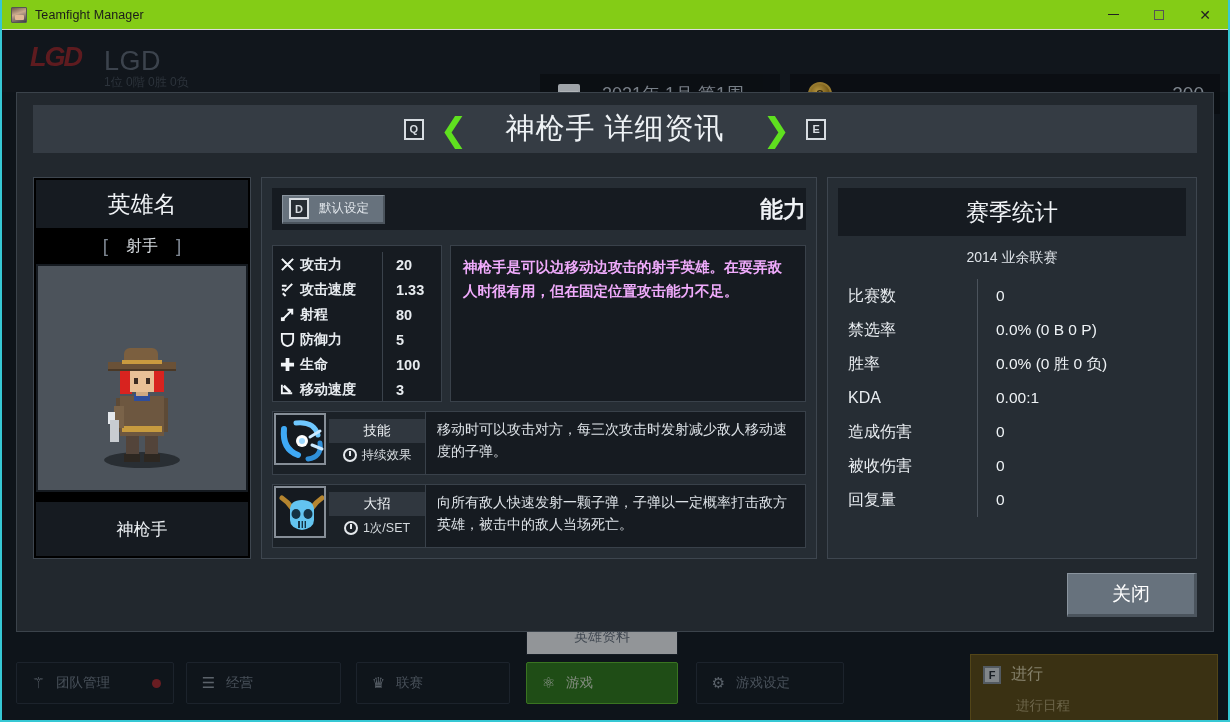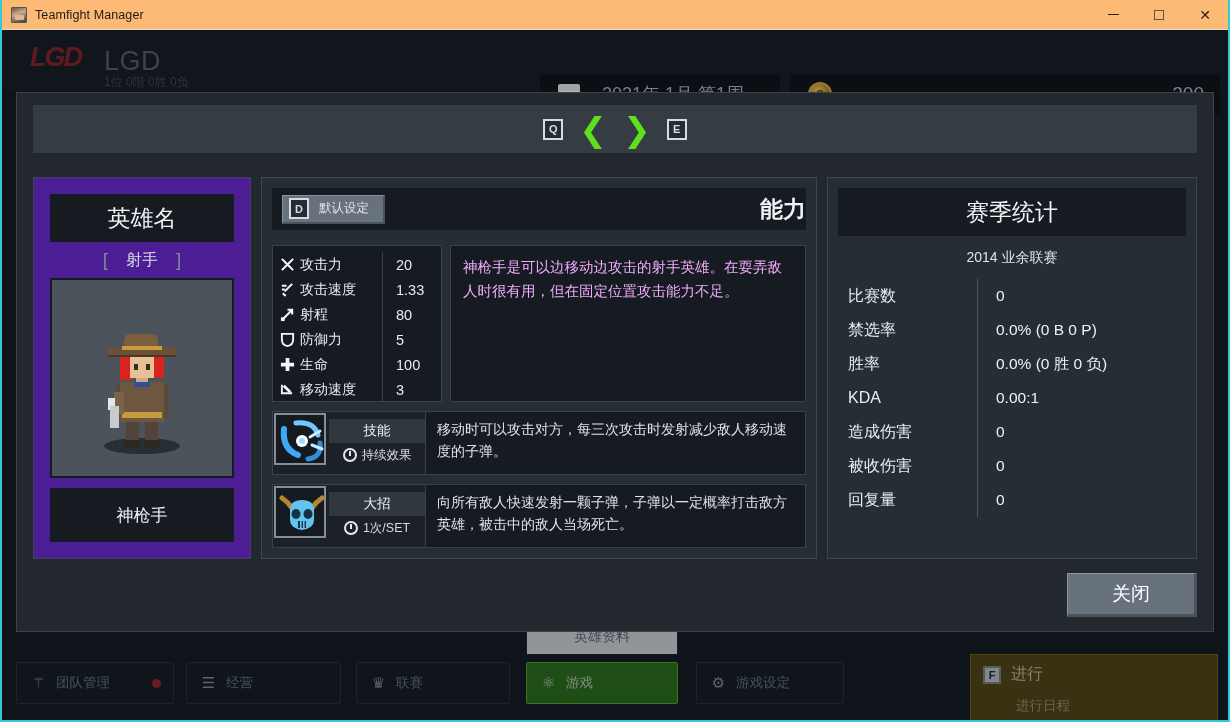--- a/index.html
+++ b/index.html
@@ -13,21 +13,21 @@
   
   #app-window {
     position: relative;
     width: 1230px; height: 722px;
     background: #0b1016;
     border: 2px solid #36c8d4;
     border-top: none;
     overflow: hidden;
   }
   #titlebar {
-    height: 30px; background: #fdba74;
+    height: 30px; background: #84cc16;
     display: flex; align-items: center;
     border-bottom: 1px solid #dcdcdc;
     position: relative; z-index: 60;
   }
   #titlebar .app-icon {
     width: 16px; height: 16px; margin-left: 9px; margin-right: 8px;
     background: linear-gradient(160deg,#6b5a4a 0%,#caa98c 40%,#3b3b46 100%);
     border: 1px solid #555; border-radius: 1px;
     position: relative; flex: none;
   }
@@ -179,22 +179,22 @@
   }
   #modal-title { color: #eef2f5; font-size: 29px; letter-spacing: 1px; margin: 0 22px; }
 
   #modal-body {
     position: absolute; left: 16px; top: 84px; right: 16px; height: 382px;
     display: flex; gap: 10px;
   }
 
   
   #hero-card {
-    width: 218px; background: #4c1d95; border: 1px solid #3e464f;
-    padding: 16px; display: flex; flex-direction: column; justify-content: flex-end;
+    width: 218px; background: #000000; border: 1px solid #3e464f;
+    padding: 2px; display: flex; flex-direction: column; justify-content: flex-end;
   }
   #hero-name-header {
     height: 48px; background: #161b21; display:flex; align-items:center; justify-content:center;
     color: #f0f3f6; font-size: 23px;
   }
   #hero-role {
     height: 36px; display:flex; align-items:center; justify-content:center; gap: 18px;
     color: #d9dee3; font-size: 16px;
   }
   #hero-role .brk { color: #7f8893; font-size: 19px; }
@@ -249,21 +249,21 @@
     border-top: 1px solid #8a949e; border-left: 1px solid #8a949e;
     border-bottom: 2px solid #4b545d; border-right: 2px solid #4b545d;
   }
   #btn-default-settings .lbl { color: #dfe4e9; font-size: 12.5px; }
   #ability-header .hdr-title {
     position: absolute; left: 0; right: 0; text-align: right; color: #f0f3f6; font-size: 23px;
     pointer-events: none;
     font-weight: bold;
   }
 
-  #stat-row { display: flex; gap: 8px; margin-top: 15px; height: 157px; }
+  #stat-row { display: flex; gap: 8px; margin-top: 15px; height: 157px; font-weight: bold; }
   #stat-table {
     width: 170px; background: #161b21; border: 1px solid #39414a;
     padding: 6px 0 0 6px; display: flex;
   }
   #stat-names { width: 104px; border-right: 1px solid #3a424b; }
   #stat-values { padding-left: 13px; }
   .stat-line {
     height: 25px; display: flex; align-items: center;
     color: #e7ebef; font-size: 14px;
   }
@@ -410,20 +410,21 @@
         </div>
         <div class="pp-sub">进行日程</div>
       </div>
     </div>
 
     <div id="modal">
 
       <div id="modal-header">
         <span class="key-cap">Q</span>
         <span class="chev">❮</span>
+        <span id="modal-title">神枪手 详细资讯</span>
         <span class="chev">❯</span>
         <span class="key-cap">E</span>
       </div>
 
       <div id="modal-body">
 
         <div id="hero-card">
           <div id="hero-name-header">英雄名</div>
           <div id="hero-role">
             <span class="brk">[</span>

